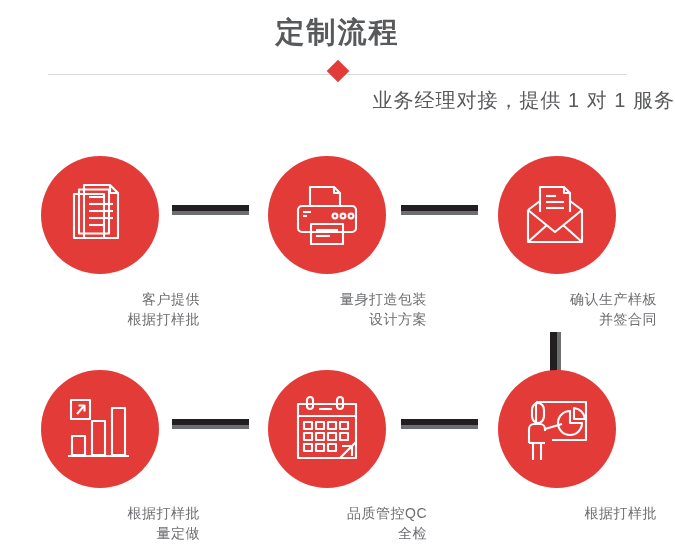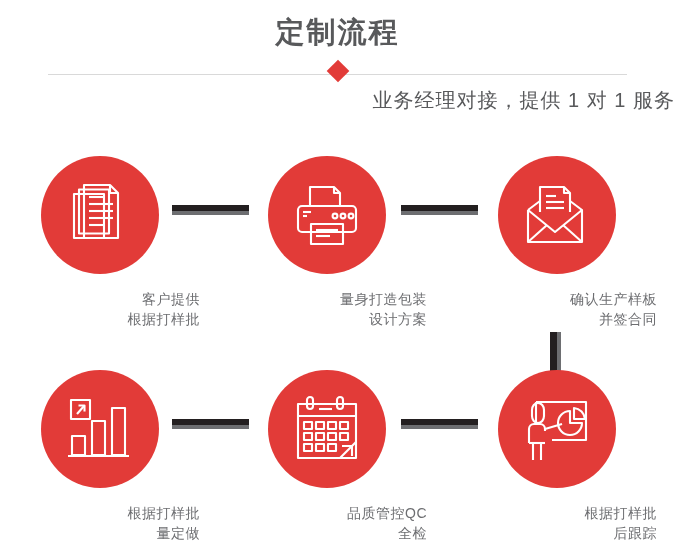--- a/index.html
+++ b/index.html
@@ -297,17 +297,16 @@
           <line x1="11" y1="49" x2="11" y2="66"></line>
           <line x1="19" y1="49" x2="19" y2="66"></line>
           <line x1="7" y1="49" x2="23" y2="49"></line>
           <path d="M48 17 a12 12 0 1 0 12 12 h-12 z"></path>
           <path d="M52 14 a12 12 0 0 1 11 11 h-11 z"></path>
         </g>
       </svg>
     </div>
     <div class="caption">
       <span class="line">根据打样批</span>
-      <span class="line">后跟踪</span>
     </div>
   </div>
 
 </div>
 
 </body></html>

